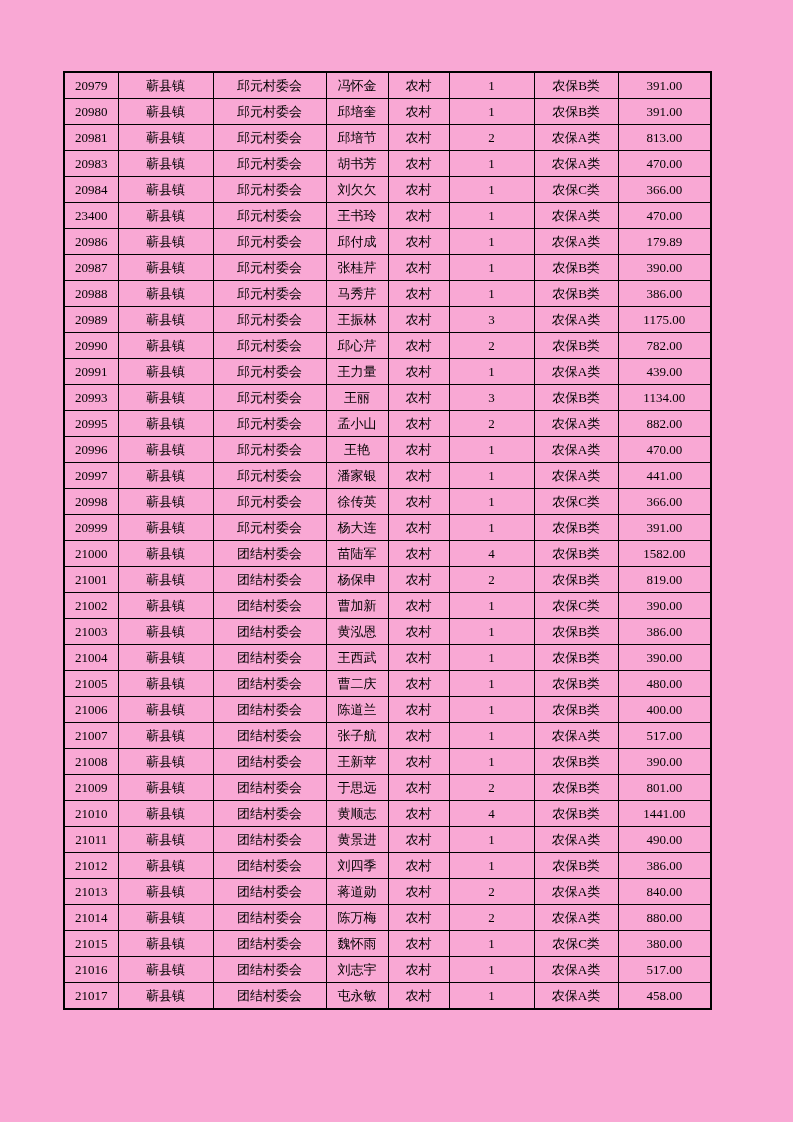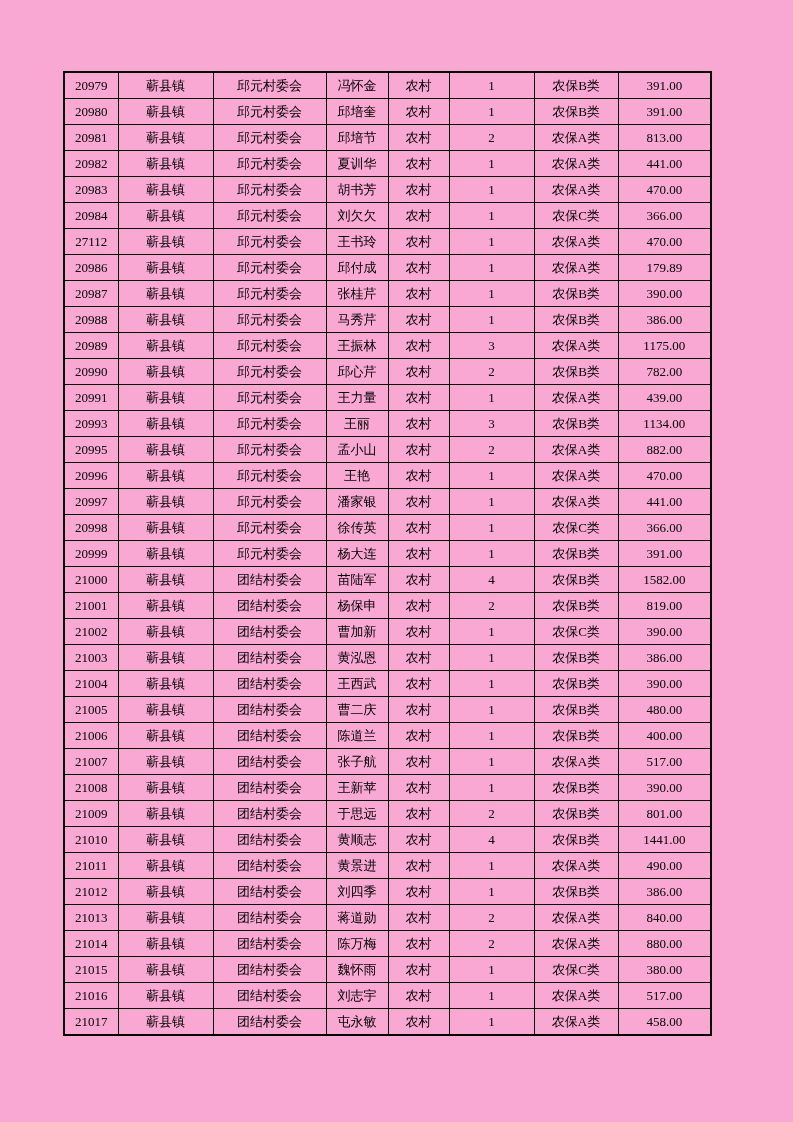--- a/index.html
+++ b/index.html
@@ -90,51 +90,41 @@
     <td>20981</td>
     <td>蕲县镇</td>
     <td>邱元村委会</td>
     <td>邱培节</td>
     <td>农村</td>
     <td>2</td>
     <td>农保A类</td>
     <td>813.00</td>
   </tr>
         <tr>
-    <td>20982</td>
-    <td>蕲县镇</td>
-    <td>邱元村委会</td>
-    <td>夏训华</td>
-    <td>农村</td>
-    <td>1</td>
-    <td>农保A类</td>
-    <td>441.00</td>
-  </tr>
-        <tr>
     <td>20983</td>
     <td>蕲县镇</td>
     <td>邱元村委会</td>
     <td>胡书芳</td>
     <td>农村</td>
     <td>1</td>
     <td>农保A类</td>
     <td>470.00</td>
   </tr>
         <tr>
     <td>20984</td>
     <td>蕲县镇</td>
     <td>邱元村委会</td>
     <td>刘欠欠</td>
     <td>农村</td>
     <td>1</td>
     <td>农保C类</td>
     <td>366.00</td>
   </tr>
         <tr>
-    <td>27112</td>
+    <td>23400</td>
     <td>蕲县镇</td>
     <td>邱元村委会</td>
     <td>王书玲</td>
     <td>农村</td>
     <td>1</td>
     <td>农保A类</td>
     <td>470.00</td>
   </tr>
         <tr>
     <td>20986</td>

